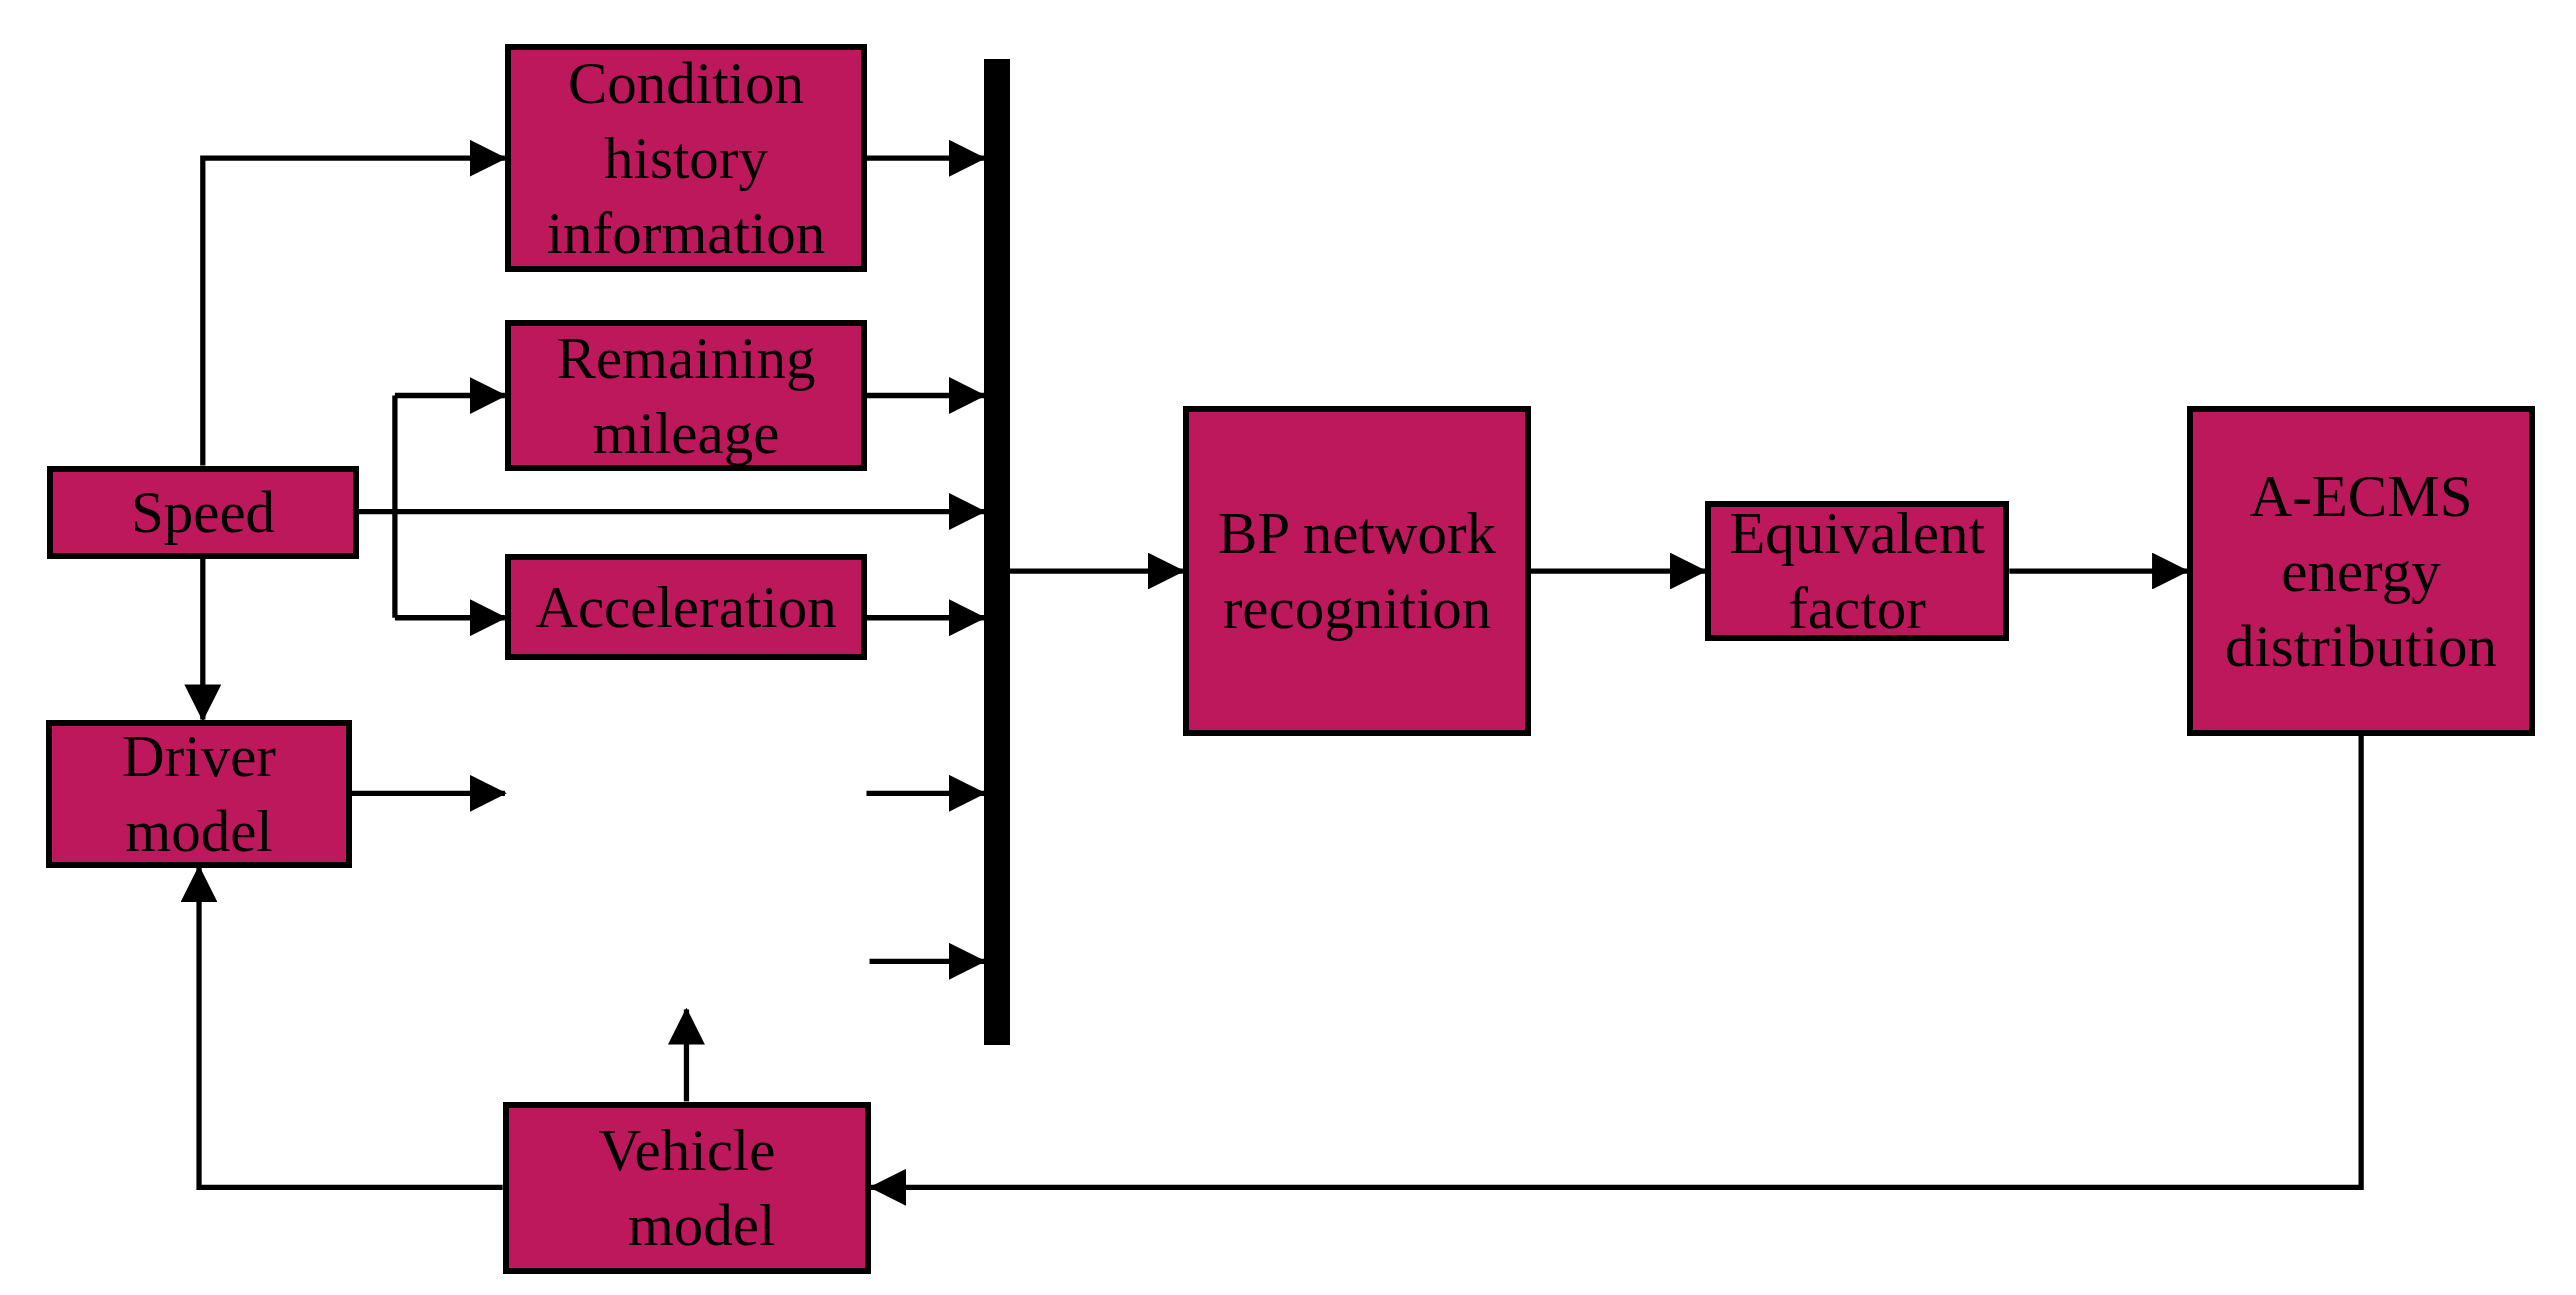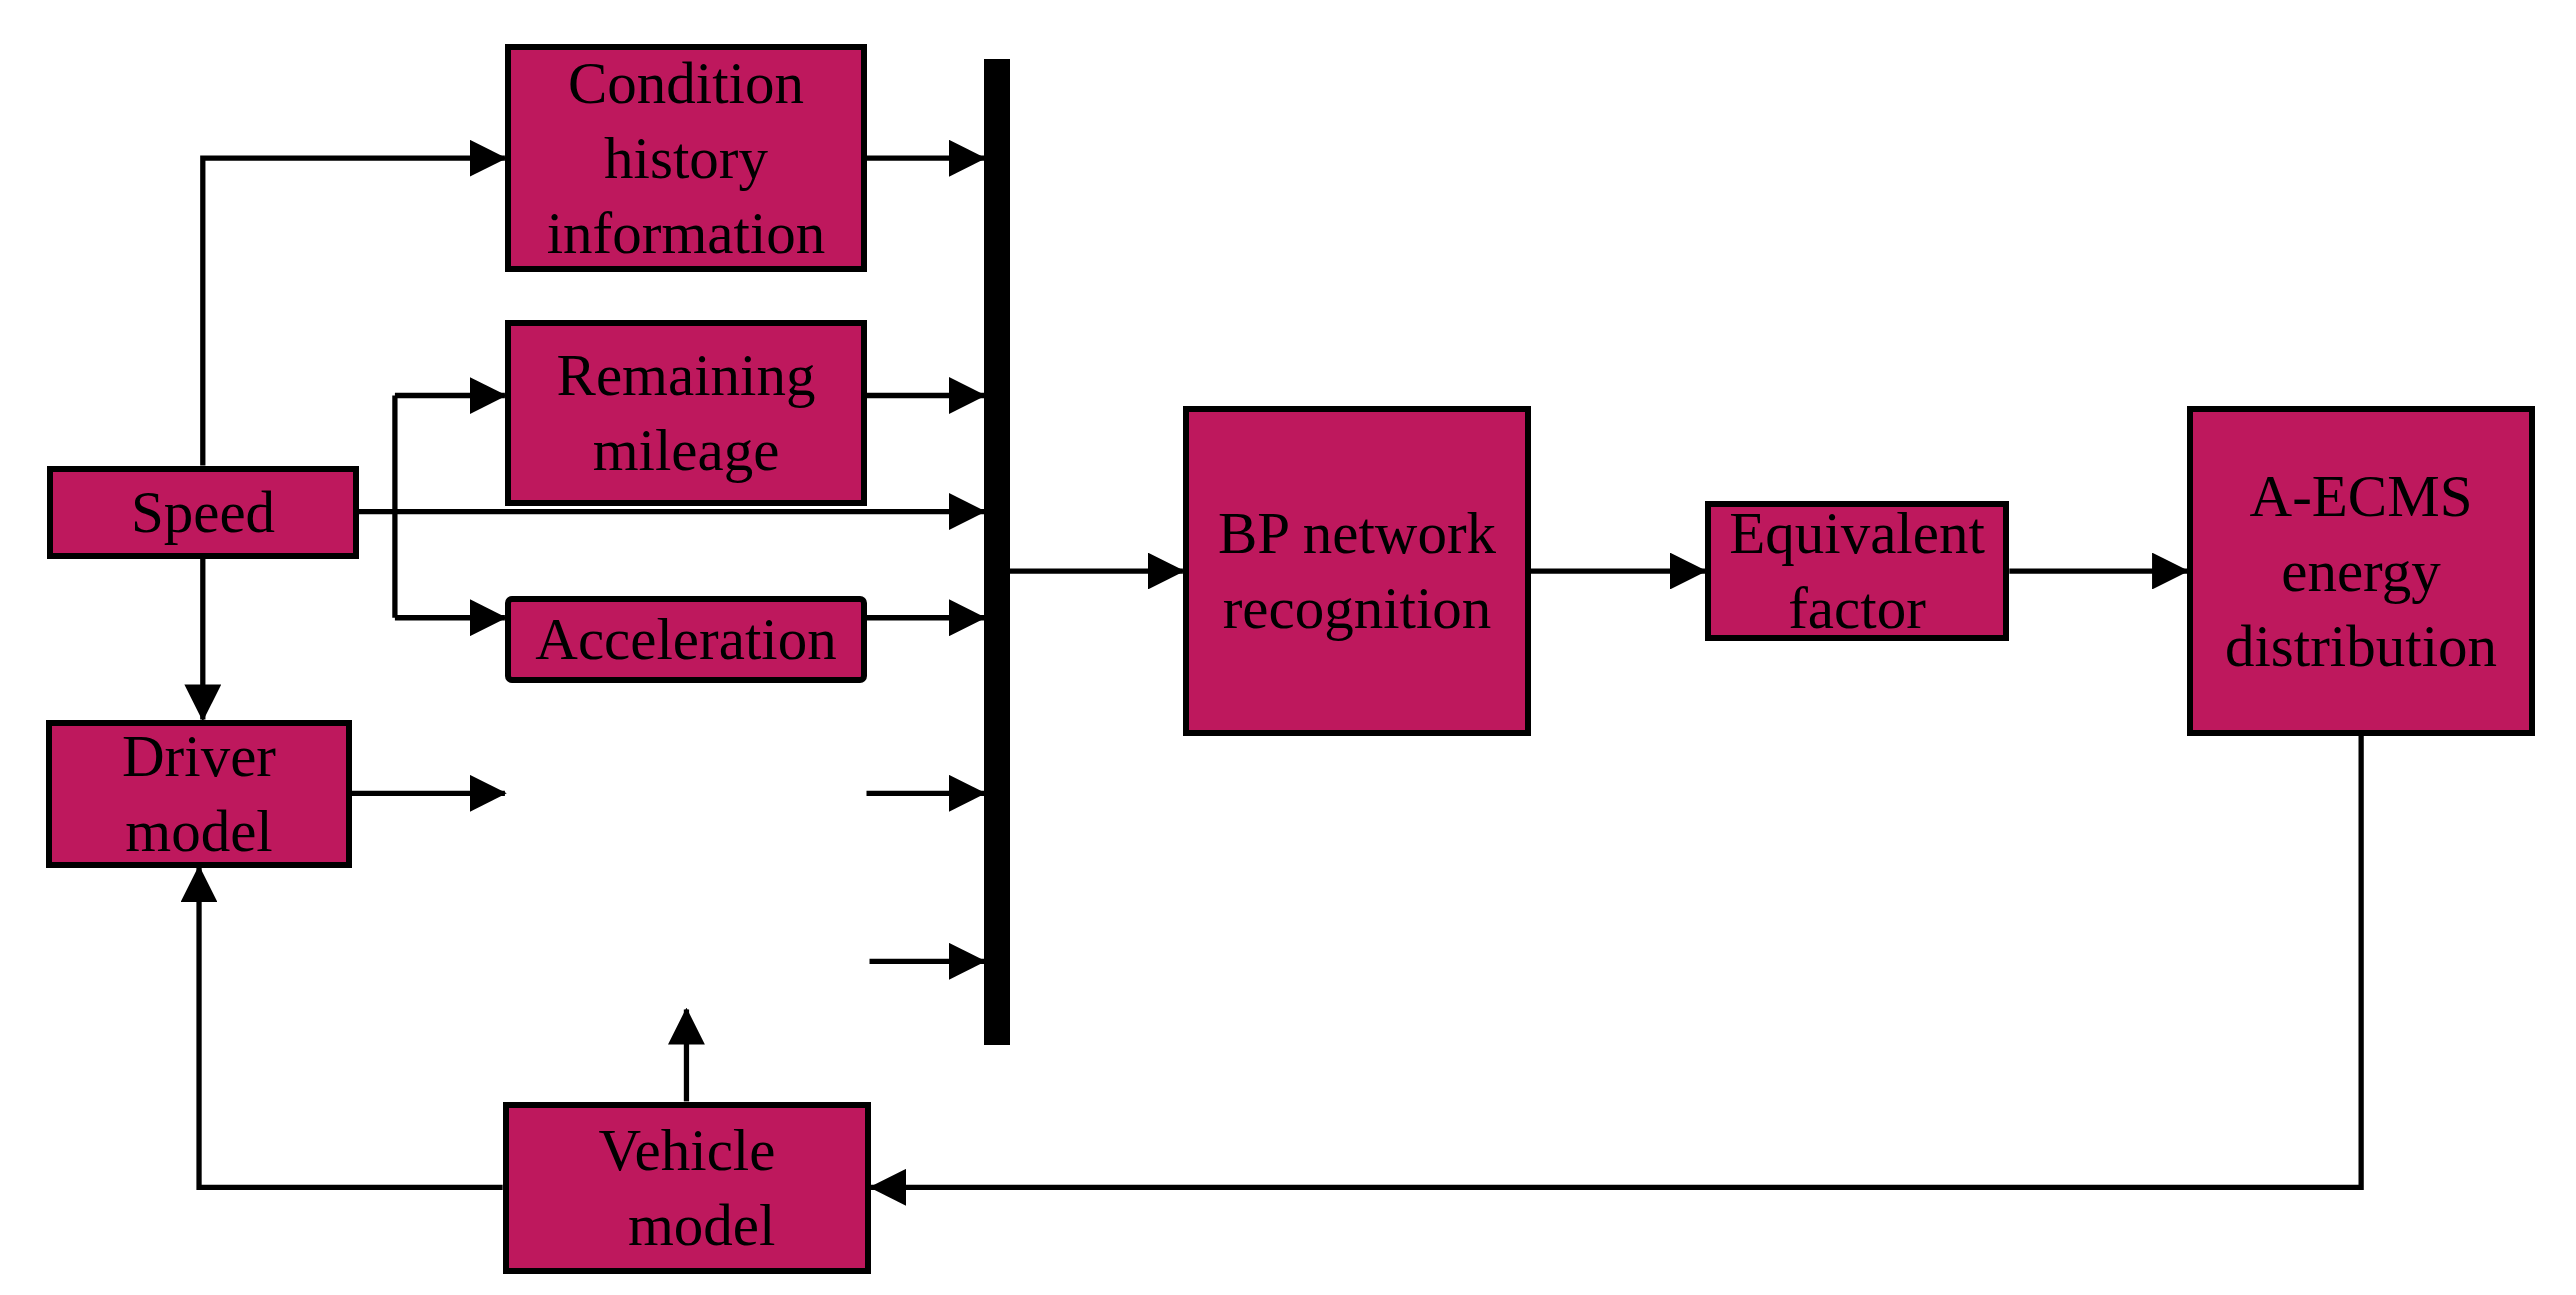--- a/index.html
+++ b/index.html
@@ -48,22 +48,22 @@
     position: absolute;
     left: 984px;
     top: 59px;
     width: 26px;
     height: 986px;
     background: #000000;
   }
   
   .n-speed     { left: 47px;   top: 466px;  width: 312px; height: 93px; }
   .n-condition { left: 505px;  top: 44px;   width: 362px; height: 228px; }
-  .n-remaining { left: 505px;  top: 320px;  width: 362px; height: 186px; }
-  .n-accel     { left: 505px;  top: 596px;  width: 362px; height: 87px; border-radius: 7px; }
+  .n-remaining { left: 505px;  top: 320px;  width: 362px; height: 151px; }
+  .n-accel     { left: 505px;  top: 554px;  width: 362px; height: 106px; }
   .n-driver    { left: 46px;   top: 720px;  width: 306px; height: 148px; }
   .n-required  { left: 505px;  top: 718px;  width: 362px; height: 151px; }
   .n-battery   { left: 503px;  top: 913px; width: 367px; height: 96px; }
   .n-vehicle   { left: 503px;  top: 1102px; width: 368px; height: 172px; text-align: right; }
   .n-bp        { left: 1183px; top: 406px;  width: 348px; height: 330px; }
   .n-equiv     { left: 1705px; top: 501px;  width: 304px; height: 140px; }
   .n-aecms     { left: 2187px; top: 406px;  width: 348px; height: 330px; }
 </style>
 </head>
 <body>

